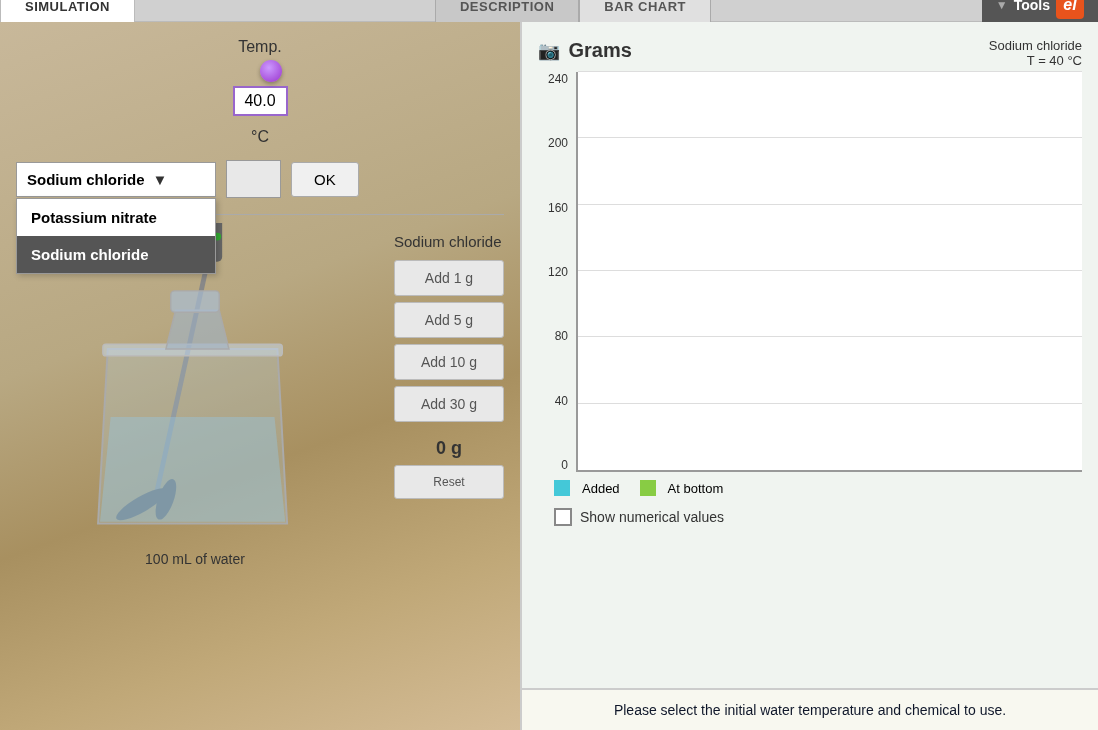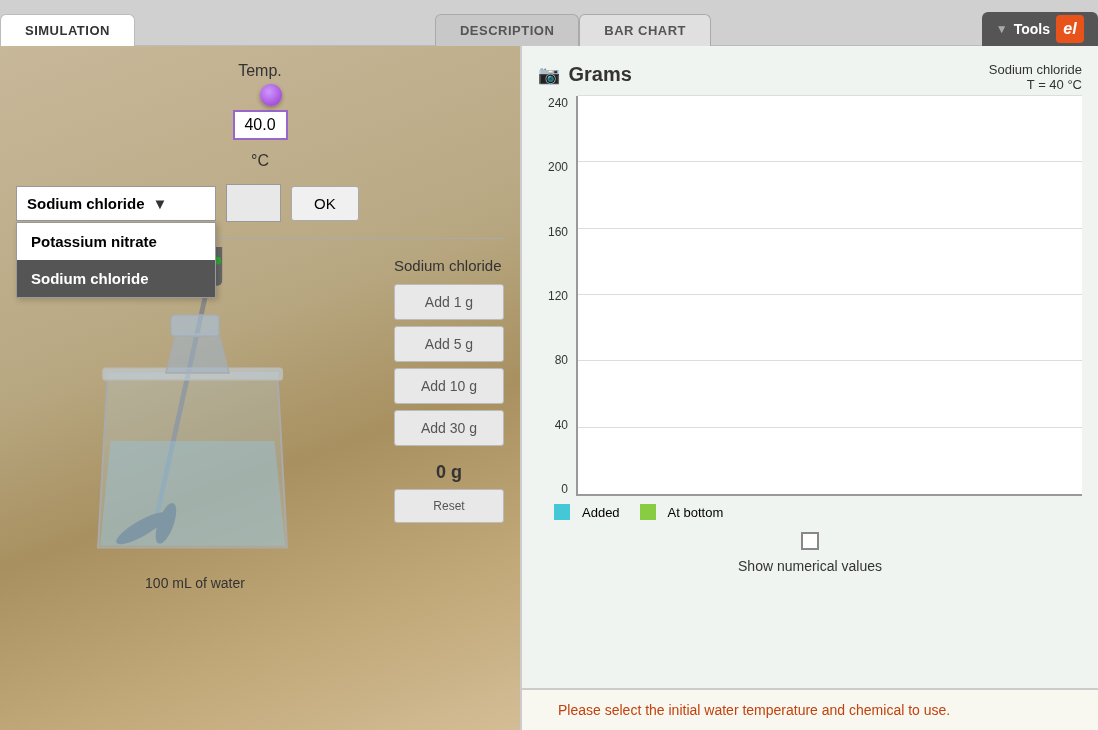--- a/index.html
+++ b/index.html
@@ -1,21 +1,21 @@
 <!DOCTYPE html>
 <html><head>
   <meta charset="utf-8">
   <style>
     * { box-sizing: border-box; margin: 0; padding: 0; }
     body { font-family: Arial, sans-serif; width: 1098px; height: 730px; overflow: hidden; background: #ccc; }
 
     .app-container { display: flex; flex-direction: column; width: 1098px; height: 730px; }
 
     
-    .tab-bar { display: flex; align-items: flex-end; background: #d0d0d0; height: 46px; padding: 0 0 0 0; position: relative; text-align: center; }
+    .tab-bar { display: flex; align-items: flex-end; background: #d0d0d0; height: 22px; padding: 0 0 0 0; position: relative; text-align: center; }
     .tab { padding: 8px 24px; font-size: 13px; font-weight: bold; letter-spacing: 0.5px; cursor: pointer; border-radius: 6px 6px 0 0; border: 1px solid #aaa; border-bottom: none; }
     .tab.active { background: #fff; color: #333; border-color: #bbb; }
     .tab.inactive { background: #c8c8c8; color: #555; border-color: #aaa; }
     .tab-spacer { flex: 1; border-bottom: 1px solid #bbb; }
     .tools-btn { display: flex; align-items: center; background: #555; color: white; padding: 6px 14px; font-size: 14px; font-weight: bold; cursor: pointer; border-radius: 6px 6px 0 0; margin-right: 0; height: 34px; gap: 6px; }
     .tools-icon { background: #e8531c; width: 28px; height: 28px; border-radius: 4px; display: flex; align-items: center; justify-content: center; font-size: 16px; font-weight: bold; color: white; font-style: italic; }
     .chevron { color: #aaa; font-size: 12px; }
 
     
     .main-content { display: flex; flex: 1; }
@@ -76,26 +76,26 @@
     .y-label { font-size: 12px; color: #333; text-align: right; width: 30px; }
     .grid-container { flex: 1; position: relative; height: 400px; border-left: 2px solid #999; border-bottom: 2px solid #999; background: white; }
     .grid-line { position: absolute; left: 0; right: 0; border-top: 1px solid #ddd; }
 
     .legend-row { display: flex; align-items: center; gap: 20px; padding: 8px 16px; }
     .legend-item { display: flex; align-items: center; gap: 12px; font-size: 13px; }
     .legend-swatch { width: 16px; height: 16px; }
     .legend-swatch.added { background: #44c8d8; }
     .legend-swatch.at-bottom { background: #88cc44; }
 
-    .show-values-row { display: flex; align-items: center; gap: 8px; padding: 4px 16px 12px 16px; flex-direction: column; }
+    .show-values-row { display: flex; align-items: center; gap: 8px; padding: 4px 16px 12px 16px; }
     .show-values-checkbox { width: 18px; height: 18px; border: 2px solid #888; background: white; display: inline-block; }
     .show-values-label { font-size: 14px; color: #333; }
 
     
-    .description-bar { background: #f8f8f0; border-top: 2px solid #ccc; padding: 12px 36px; font-size: 14px; color: #c2410c; }
+    .description-bar { background: #f8f8f0; border-top: 2px solid #ccc; padding: 12px 36px; font-size: 14px; color: #0f172a; text-align: center; }
   </style>
 </head>
 <body>
 
 <div class="app-container">
 
   <div class="tab-bar">
     <div class="tab active">SIMULATION</div>
     <div style="width: 300px; border-bottom: 1px solid #bbb;"></div>
     <div class="tab inactive">DESCRIPTION</div>

